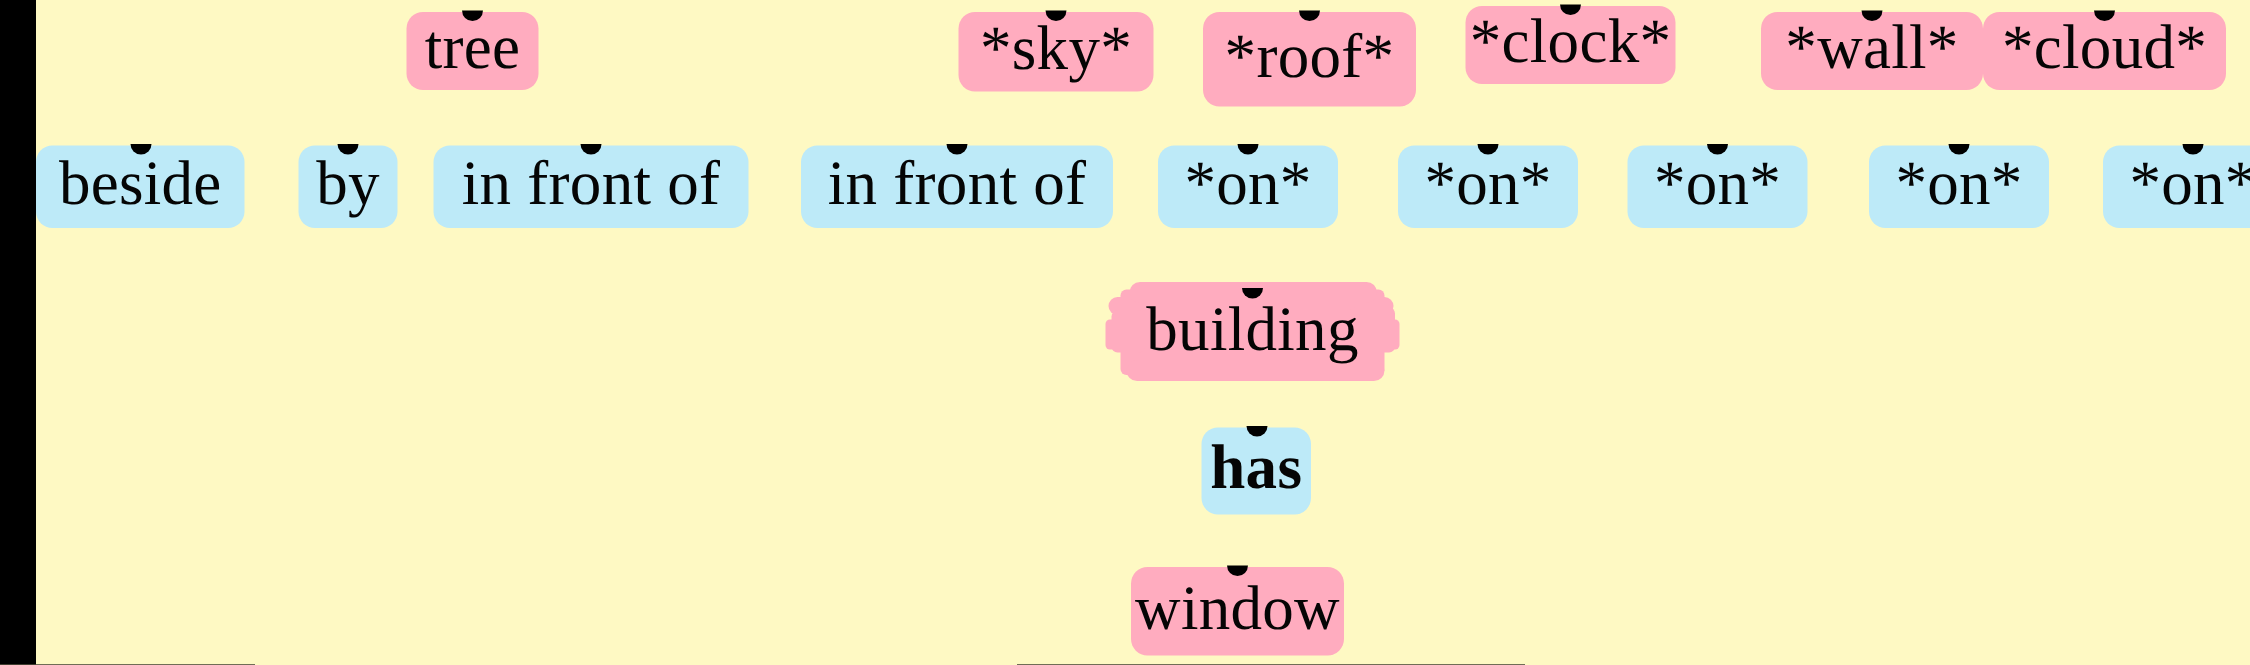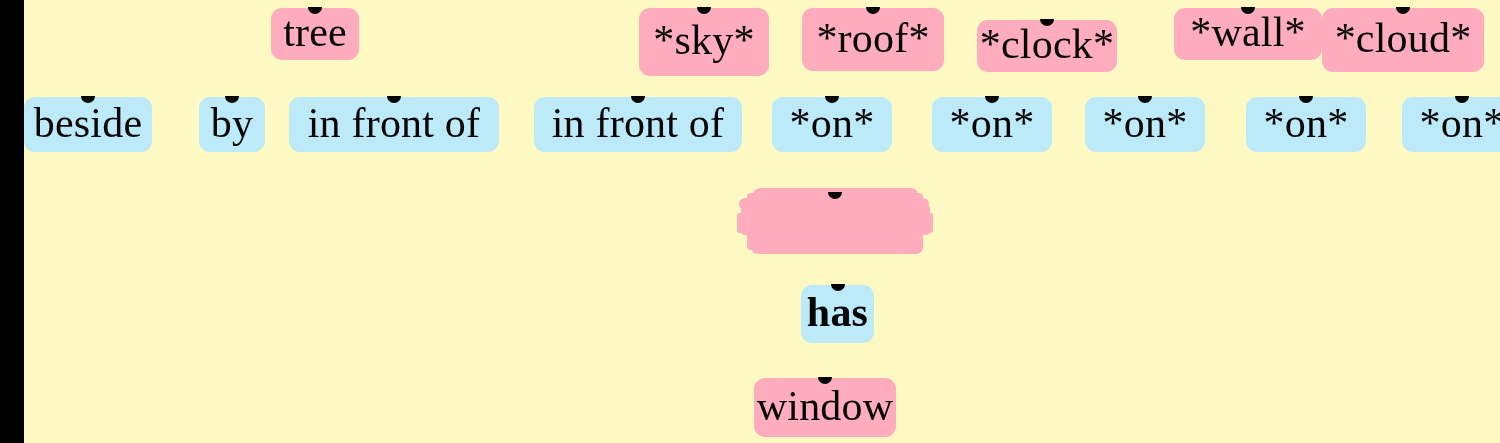--- a/index.html
+++ b/index.html
@@ -90,39 +90,39 @@
 </style>
 </head>
 <body>
 
 <div id="canvas">
 
   <div id="objects-row">
       <div class="chip object" style="left: 247px; top: 8px; width: 88px; height: 52px;">
         <span class="label">tree</span>
       </div>
-      <div class="chip object" style="left: 615px; top: 8px; width: 130px; height: 68px;">
+      <div class="chip object" style="left: 615px; top: 8px; width: 130px; height: 53px;">
         <span class="label">*sky*</span>
       </div>
       <div class="chip object" style="left: 778px; top: 8px; width: 142px; height: 63px;">
         <span class="label">*roof*</span>
       </div>
-      <div class="chip object" style="left: 953px; top: 20px; width: 140px; height: 52px;">
+      <div class="chip object" style="left: 953px; top: 4px; width: 140px; height: 52px;">
         <span class="label">*clock*</span>
       </div>
       <div class="chip object" style="left: 1150px; top: 8px; width: 148px; height: 52px;">
         <span class="label">*wall*</span>
       </div>
-      <div class="chip object" style="left: 1298px; top: 8px; width: 162px; height: 64px;">
+      <div class="chip object" style="left: 1298px; top: 8px; width: 162px; height: 52px;">
         <span class="label">*cloud*</span>
       </div>
     </div>
 
   <div id="predicates-row">
-      <div class="chip predicate" style="left: 0px; top: 97px; width: 128px; height: 55px;">
+      <div class="chip predicate" style="left: 0px; top: 97px; width: 139px; height: 55px;">
         <span class="label">beside</span>
       </div>
       <div class="chip predicate" style="left: 175px; top: 97px; width: 66px; height: 55px;">
         <span class="label">by</span>
       </div>
       <div class="chip predicate" style="left: 265px; top: 97px; width: 210px; height: 55px;">
         <span class="label">in front of</span>
       </div>
       <div class="chip predicate" style="left: 510px; top: 97px; width: 208px; height: 55px;">
         <span class="label">in front of</span>
@@ -145,20 +145,21 @@
     </div>
 
   <div id="stack-column">
       <div class="chip object rough" style="left: 723px; top: 193px; width: 176px; height: 57px;">
         <span class="smear s1"></span>
         <span class="smear s2"></span>
         <span class="smear s3"></span>
         <span class="smear s4"></span>
         <span class="smear s5"></span>
         <span class="smear s6"></span>
+        <span class="label">building</span>
       </div>
       <div class="chip predicate" style="left: 777px; top: 285px; width: 73px; height: 58px; font-weight: bold;">
         <span class="label">has</span>
       </div>
       <div class="chip object" style="left: 730px; top: 378px; width: 142px; height: 59px;">
         <span class="label">window</span>
       </div>
     </div>
 
 </div>

